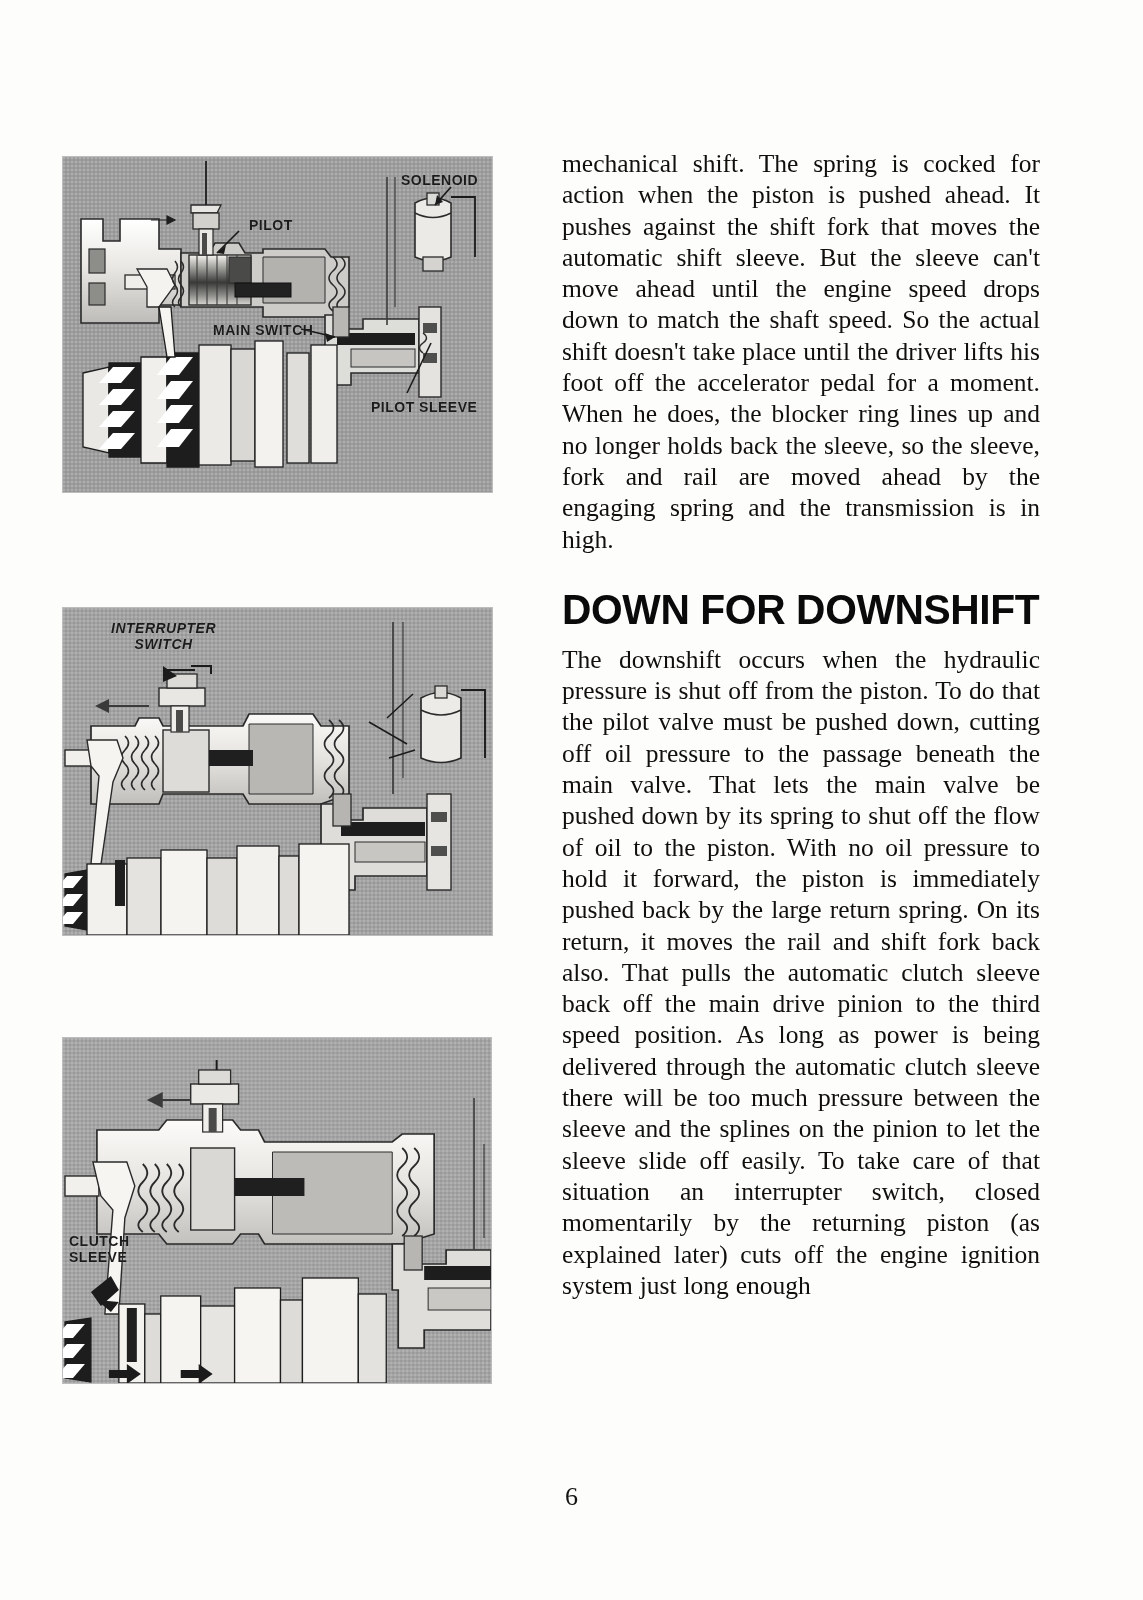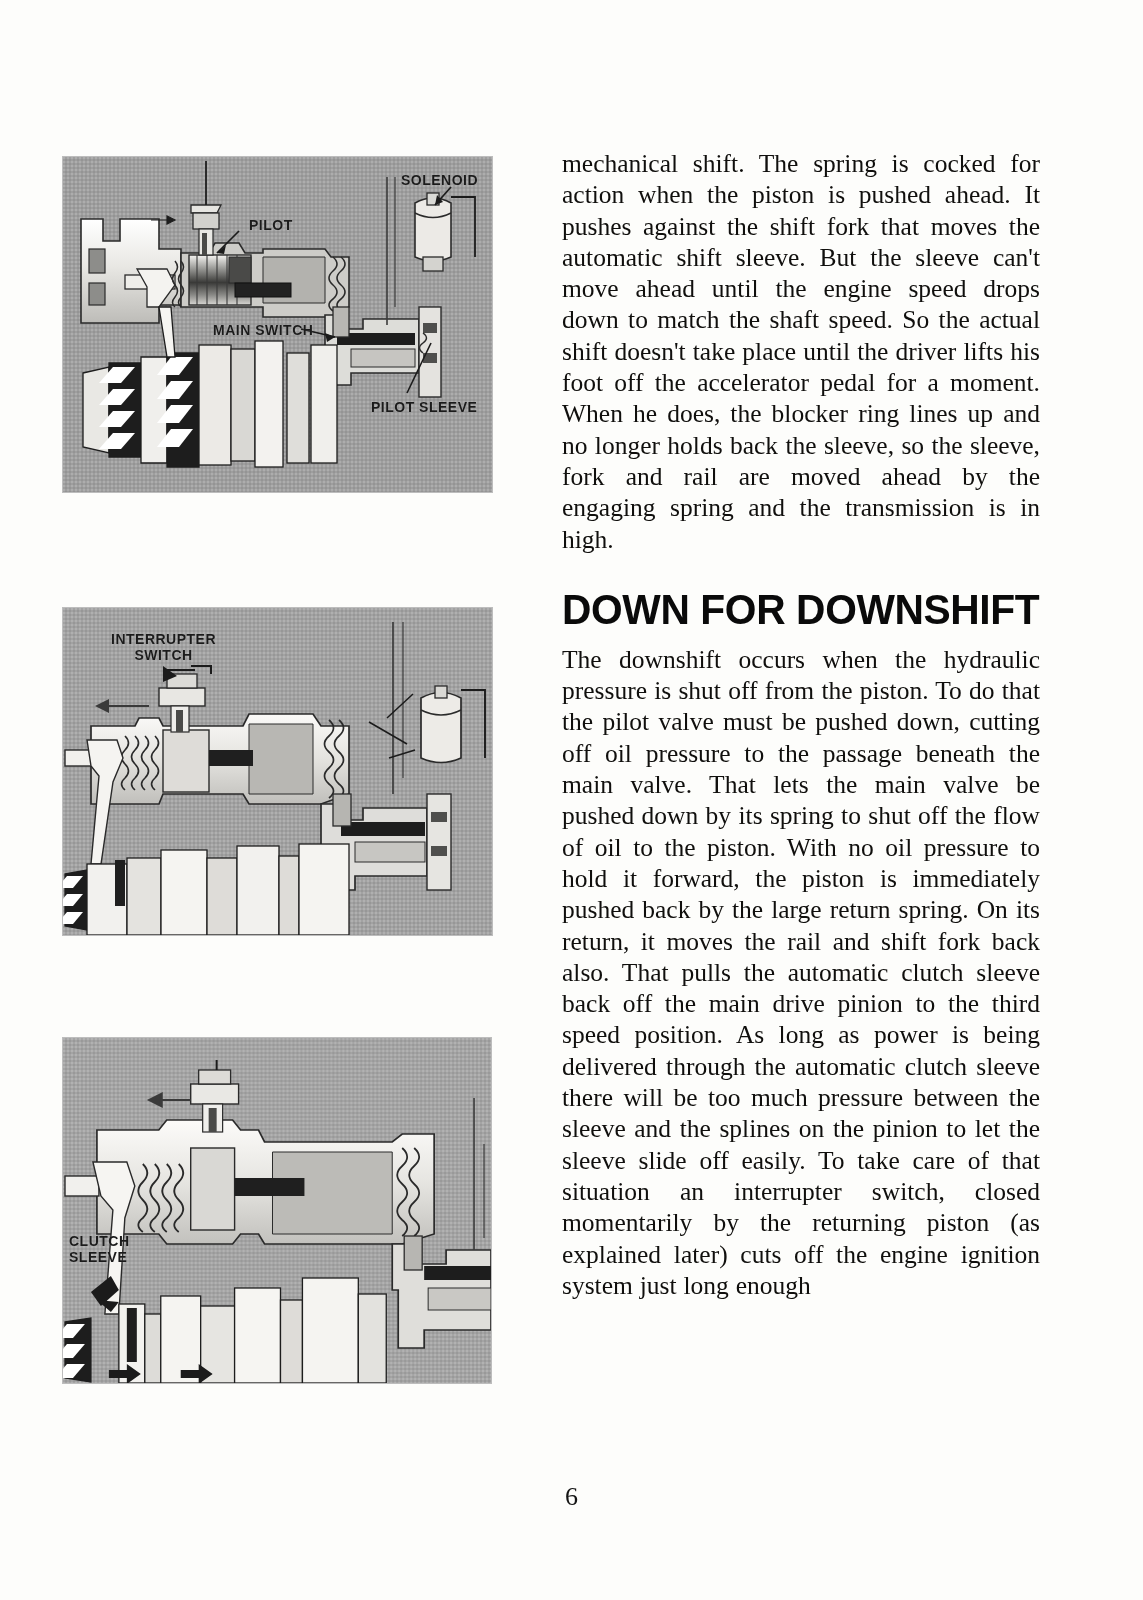--- a/index.html
+++ b/index.html
@@ -294,21 +294,21 @@
         <rect x="64" y="250" width="34" height="77" fill="#e4e3df"></rect>
         <rect x="98" y="242" width="46" height="85" fill="#f5f4f1"></rect>
         <rect x="144" y="250" width="30" height="77" fill="#dedcd8"></rect>
         <rect x="174" y="238" width="42" height="89" fill="#f2f1ee"></rect>
         <rect x="216" y="248" width="20" height="79" fill="#dedcd8"></rect>
         <rect x="236" y="236" width="50" height="91" fill="#f5f4f1"></rect>
       </g>
       <rect x="52" y="252" width="10" height="46" fill="#1f1f1f"></rect>
     </svg>
 
-    <div class="fig-label" style="left:48px; top:24px; font-size:14px; text-align:center;">INTERRUPTER
+    <div class="fig-label" style="left:48px; top:13px; font-size:14px; text-align:center;font-style:italic;">INTERRUPTER
 SWITCH</div>
   </div>
 
   <div class="figure fig3">
     <svg class="fig-svg" viewBox="0 0 429 345" preserveAspectRatio="none">
       <defs>
         <pattern id="grainC" width="4" height="4" patternUnits="userSpaceOnUse">
           <rect width="4" height="4" fill="#a4a4a4"></rect>
           <rect width="2" height="2" fill="#b2b2b2"></rect>
           <rect x="2" y="2" width="2" height="2" fill="#999999"></rect>

